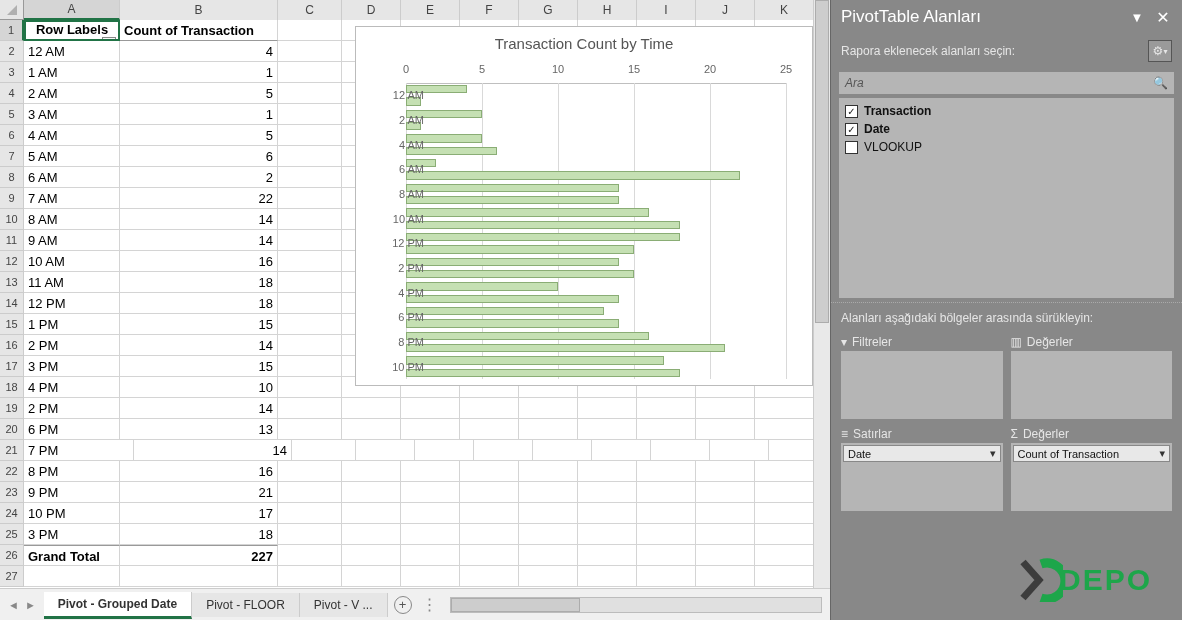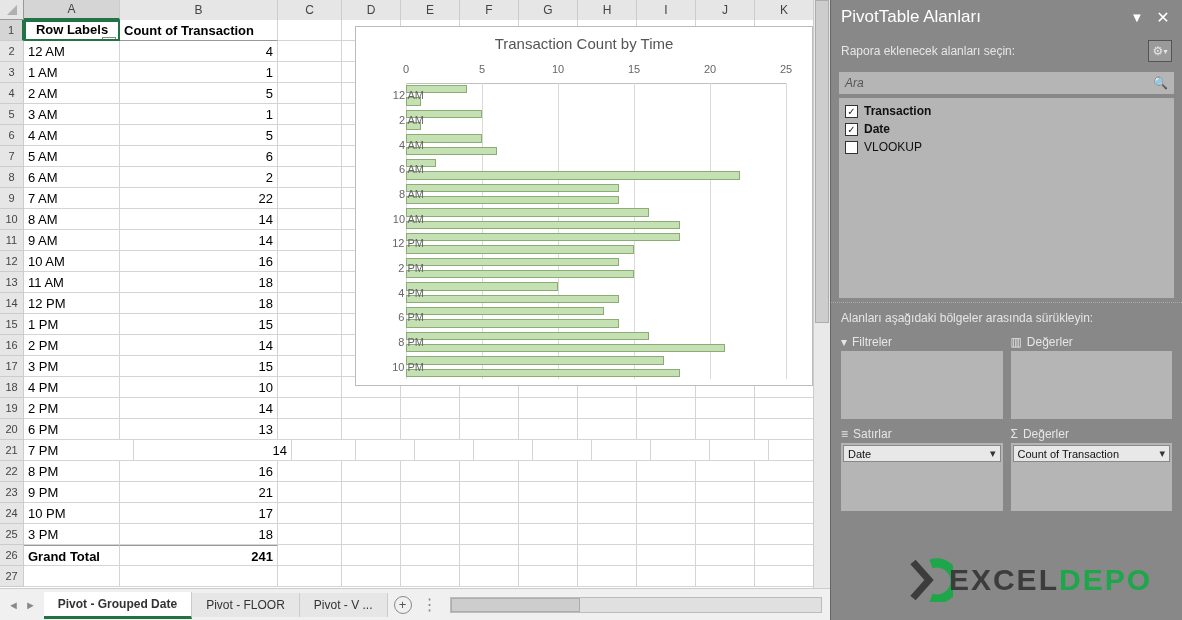--- a/index.html
+++ b/index.html
@@ -455,21 +455,21 @@
         <div class="cell" style="width: 59px;"></div>
         <div class="cell" style="width: 59px;"></div>
         <div class="cell" style="width: 59px;"></div>
         <div class="cell" style="width: 59px;"></div>
         <div class="cell" style="width: 59px;"></div>
         <div class="cell" style="width: 59px;"></div>
         <div class="cell" style="width: 59px;"></div>
       </div>
       <div class="crow">
         <div class="cell total" style="width: 96px;">Grand Total</div>
-        <div class="cell total r" style="width: 158px;">241</div>
+        <div class="cell total r" style="width: 158px;">227</div>
         <div class="cell" style="width: 64px;"></div>
         <div class="cell" style="width: 59px;"></div>
         <div class="cell" style="width: 59px;"></div>
         <div class="cell" style="width: 59px;"></div>
         <div class="cell" style="width: 59px;"></div>
         <div class="cell" style="width: 59px;"></div>
         <div class="cell" style="width: 59px;"></div>
         <div class="cell" style="width: 59px;"></div>
         <div class="cell" style="width: 59px;"></div>
       </div>
@@ -637,15 +637,14 @@
       </div>
     </div>
   </div>
 </div>
 
 <div class="wmark">
   <svg viewBox="0 0 44 44">
       <path d="M4 4 L20 22 L4 40" stroke="#3c3c3c" stroke-width="7" fill="none"></path>
       <path d="M22 6 A18 18 0 1 1 22 40" stroke="#1da64a" stroke-width="9" fill="none"></path>
     </svg>
-  <span>EXCEL</span>
     <span class="d">DEPO</span>
 </div>
 
 </body></html>

